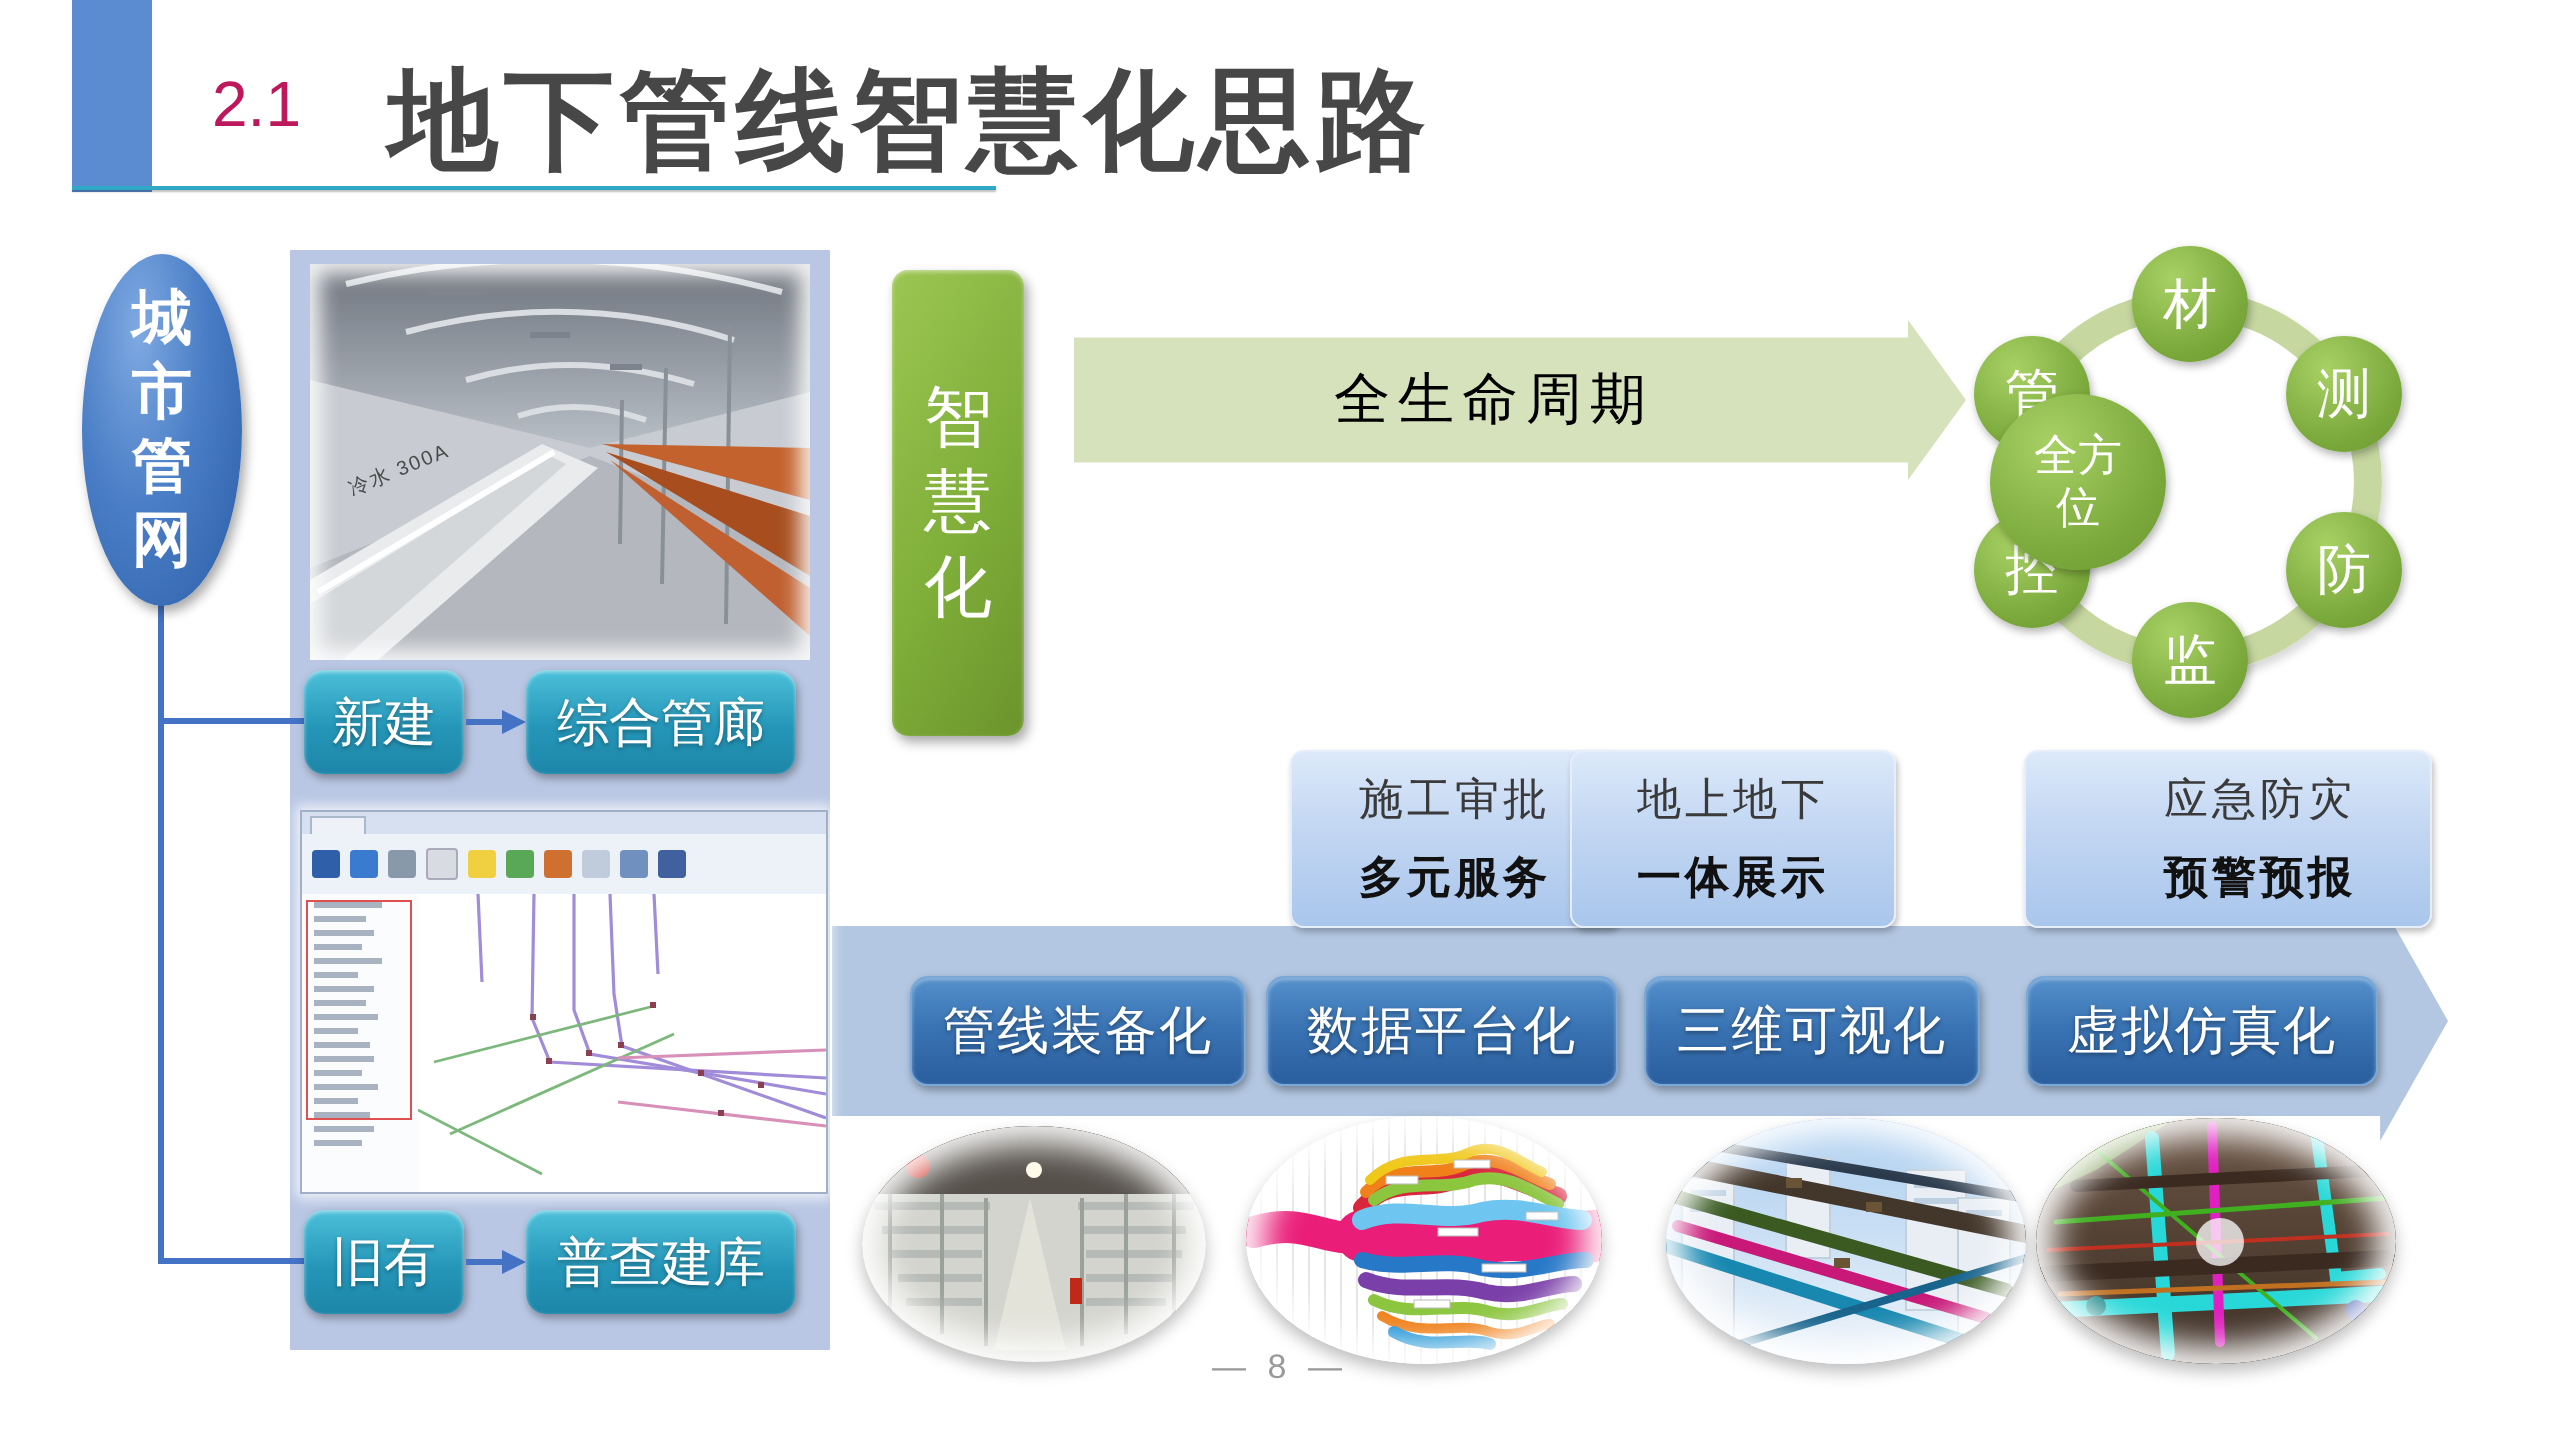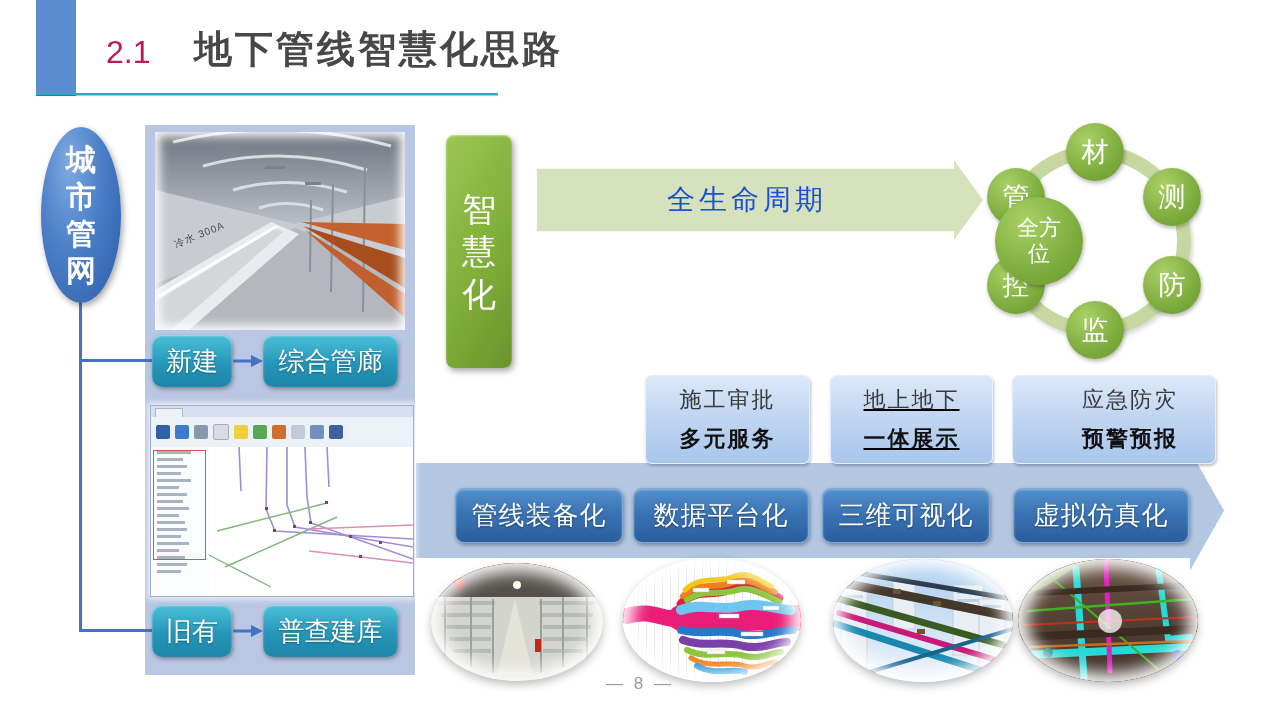--- a/index.html
+++ b/index.html
@@ -3,21 +3,21 @@
 <meta charset="utf-8">
 <style>
   html,body{margin:0;padding:0;background:#fff;}
   .slide{position:relative;width:1280px;height:720px;background:#ffffff;overflow:hidden;
          font-family:"Liberation Sans","DejaVu Sans",sans-serif;}
   .abs{position:absolute;}
 
   
   .accent-bar{left:36px;top:0;width:40px;height:96px;background:#5b8bd0;}
   .section-num{left:106px;top:34px;font-size:32px;color:#be185d;}
-  .page-title{left:194px;top:24px;font-size:38px;font-weight:bold;color:#474747;letter-spacing:3px;text-align:center;}
+  .page-title{left:194px;top:24px;font-size:55px;font-weight:bold;color:#474747;letter-spacing:3px;text-align:center;}
   .title-underline{left:36px;top:93px;width:462px;height:2px;background:#2fa8c6;box-shadow:0 1px 1px rgba(0,0,0,.25);}
 
   
   .left-panel{left:145px;top:125px;width:270px;height:550px;background:#bac7e4;}
   .root-oval{left:41px;top:127px;width:80px;height:176px;border-radius:50%;
     background:radial-gradient(ellipse at 35% 22%,#7fa9e2 0%,#4a7ec6 45%,#2b5ea7 100%);
     color:#fff;font-weight:bold;font-size:30px;box-shadow:2px 3px 6px rgba(0,0,0,.35);
     display:flex;align-items:center;justify-content:center;z-index:3;}
   .vtext{display:block;width:1.15em;word-break:break-all;text-align:center;line-height:1.24;}
   .conn{background:#4472c4;z-index:1;}
@@ -54,21 +54,21 @@
   .shot-tree{position:absolute;left:0;top:41px;width:58px;bottom:0;background:#fbfcfe;border-right:1px solid #ccd4e0;}
   .tree-red-box{position:absolute;left:2px;top:3px;right:3px;height:108px;border:1px solid #e05050;}
   .tree-row{height:3px;background:#a8b2c0;margin:4px 4px 0 6px;}
   .shot-canvas{position:absolute;left:58px;top:41px;right:0;bottom:0;background:#fff;}
 
   
   .smart-box{left:446px;top:135px;width:66px;height:233px;border-radius:8px;color:#fff;font-size:34px;
     background:linear-gradient(120deg,#9cc653 0%,#7fae39 55%,#6b942c 100%);
     display:flex;align-items:center;justify-content:center;
     box-shadow:2px 3px 6px rgba(0,0,0,.35), inset 0 1px 2px rgba(255,255,255,.5);z-index:2;}
-  .phase-arrow{width:446px;height:80px;background:#d5e2bc;color:#1d4ed8;font-size:28px;letter-spacing:4px;
+  .phase-arrow{width:446px;height:80px;background:#d5e2bc;color:#000000;font-size:28px;letter-spacing:4px;
     display:flex;align-items:center;justify-content:center;padding-right:26px;box-sizing:border-box;
     clip-path:polygon(0 11%,93.5% 11%,93.5% 0,100% 50%,93.5% 100%,93.5% 89%,0 89%);z-index:1;}
   .pa1{left:537px;top:160px;}
   .pa2{left:537px;top:270px;}
 
   
   .cycle-ring{left:999px;top:145px;width:164px;height:164px;border:14px solid #c6d8a0;border-radius:50%;
     box-shadow:2px 3px 4px rgba(0,0,0,.15);z-index:1;}
   .cyc{border-radius:50%;color:#fff;display:flex;align-items:center;justify-content:center;z-index:2;
     background:radial-gradient(circle at 35% 28%,#a8d164 0%,#79a73a 68%,#6d9a31 100%);
@@ -78,21 +78,21 @@
   .n0{left:1066px;top:123px;} .n1{left:1143px;top:168px;} .n2{left:1143px;top:256px;}
   .n3{left:1066px;top:301px;} .n4{left:987px;top:256px;}  .n5{left:987px;top:168px;}
 
   
   .app-box{top:375px;height:87px;border-radius:7px;border:1px solid #e6eefb;z-index:2;
     background:linear-gradient(#dce9fa 0%,#c2d6f2 45%,#a9c6ec 100%);
     box-shadow:1px 2px 3px rgba(0,0,0,.25);
     display:flex;flex-direction:column;align-items:center;justify-content:center;gap:9px;}
   .app-box .t1{font-size:22px;color:#3a3a3a;letter-spacing:2px;}
   .app-box .t2{font-size:22px;font-weight:bold;color:#111;letter-spacing:2px;}
-  .ab0{left:450px;width:172px;} .ab1{left:645px;width:163px;} .ab2{left:830px;width:161px;text-decoration:underline;} .ab3{left:1012px;width:170px;padding-left:32px;}
+  .ab0{left:450px;width:172px;} .ab1{left:645px;width:163px;} .ab2{left:785px;width:161px;} .ab3{left:1012px;width:170px;padding-left:32px;}
 
   
   .big-arrow{left:416px;top:448px;width:808px;height:125px;background:#b3c7e2;z-index:1;
     clip-path:polygon(0 12%,95.8% 12%,95.8% 2%,100% 50%,95.8% 98%,95.8% 88%,0 88%);}
   .cap-btn{top:488px;height:53px;border-radius:9px;border:1px solid #7aa8d8;color:#fff;font-size:26px;z-index:2;
     background:linear-gradient(#5490cc 0%,#3a74b4 45%,#2a5e9e 100%);
     display:flex;align-items:center;justify-content:center;letter-spacing:1px;
     box-shadow:1px 2px 4px rgba(0,0,0,.35), inset 0 1px 2px rgba(255,255,255,.4);
     text-shadow:0 1px 2px rgba(0,0,0,.4);}
   .cb0{left:455px;width:166px;} .cb1{left:633px;width:174px;} .cb2{left:822px;width:166px;} .cb3{left:1013px;width:174px;}

